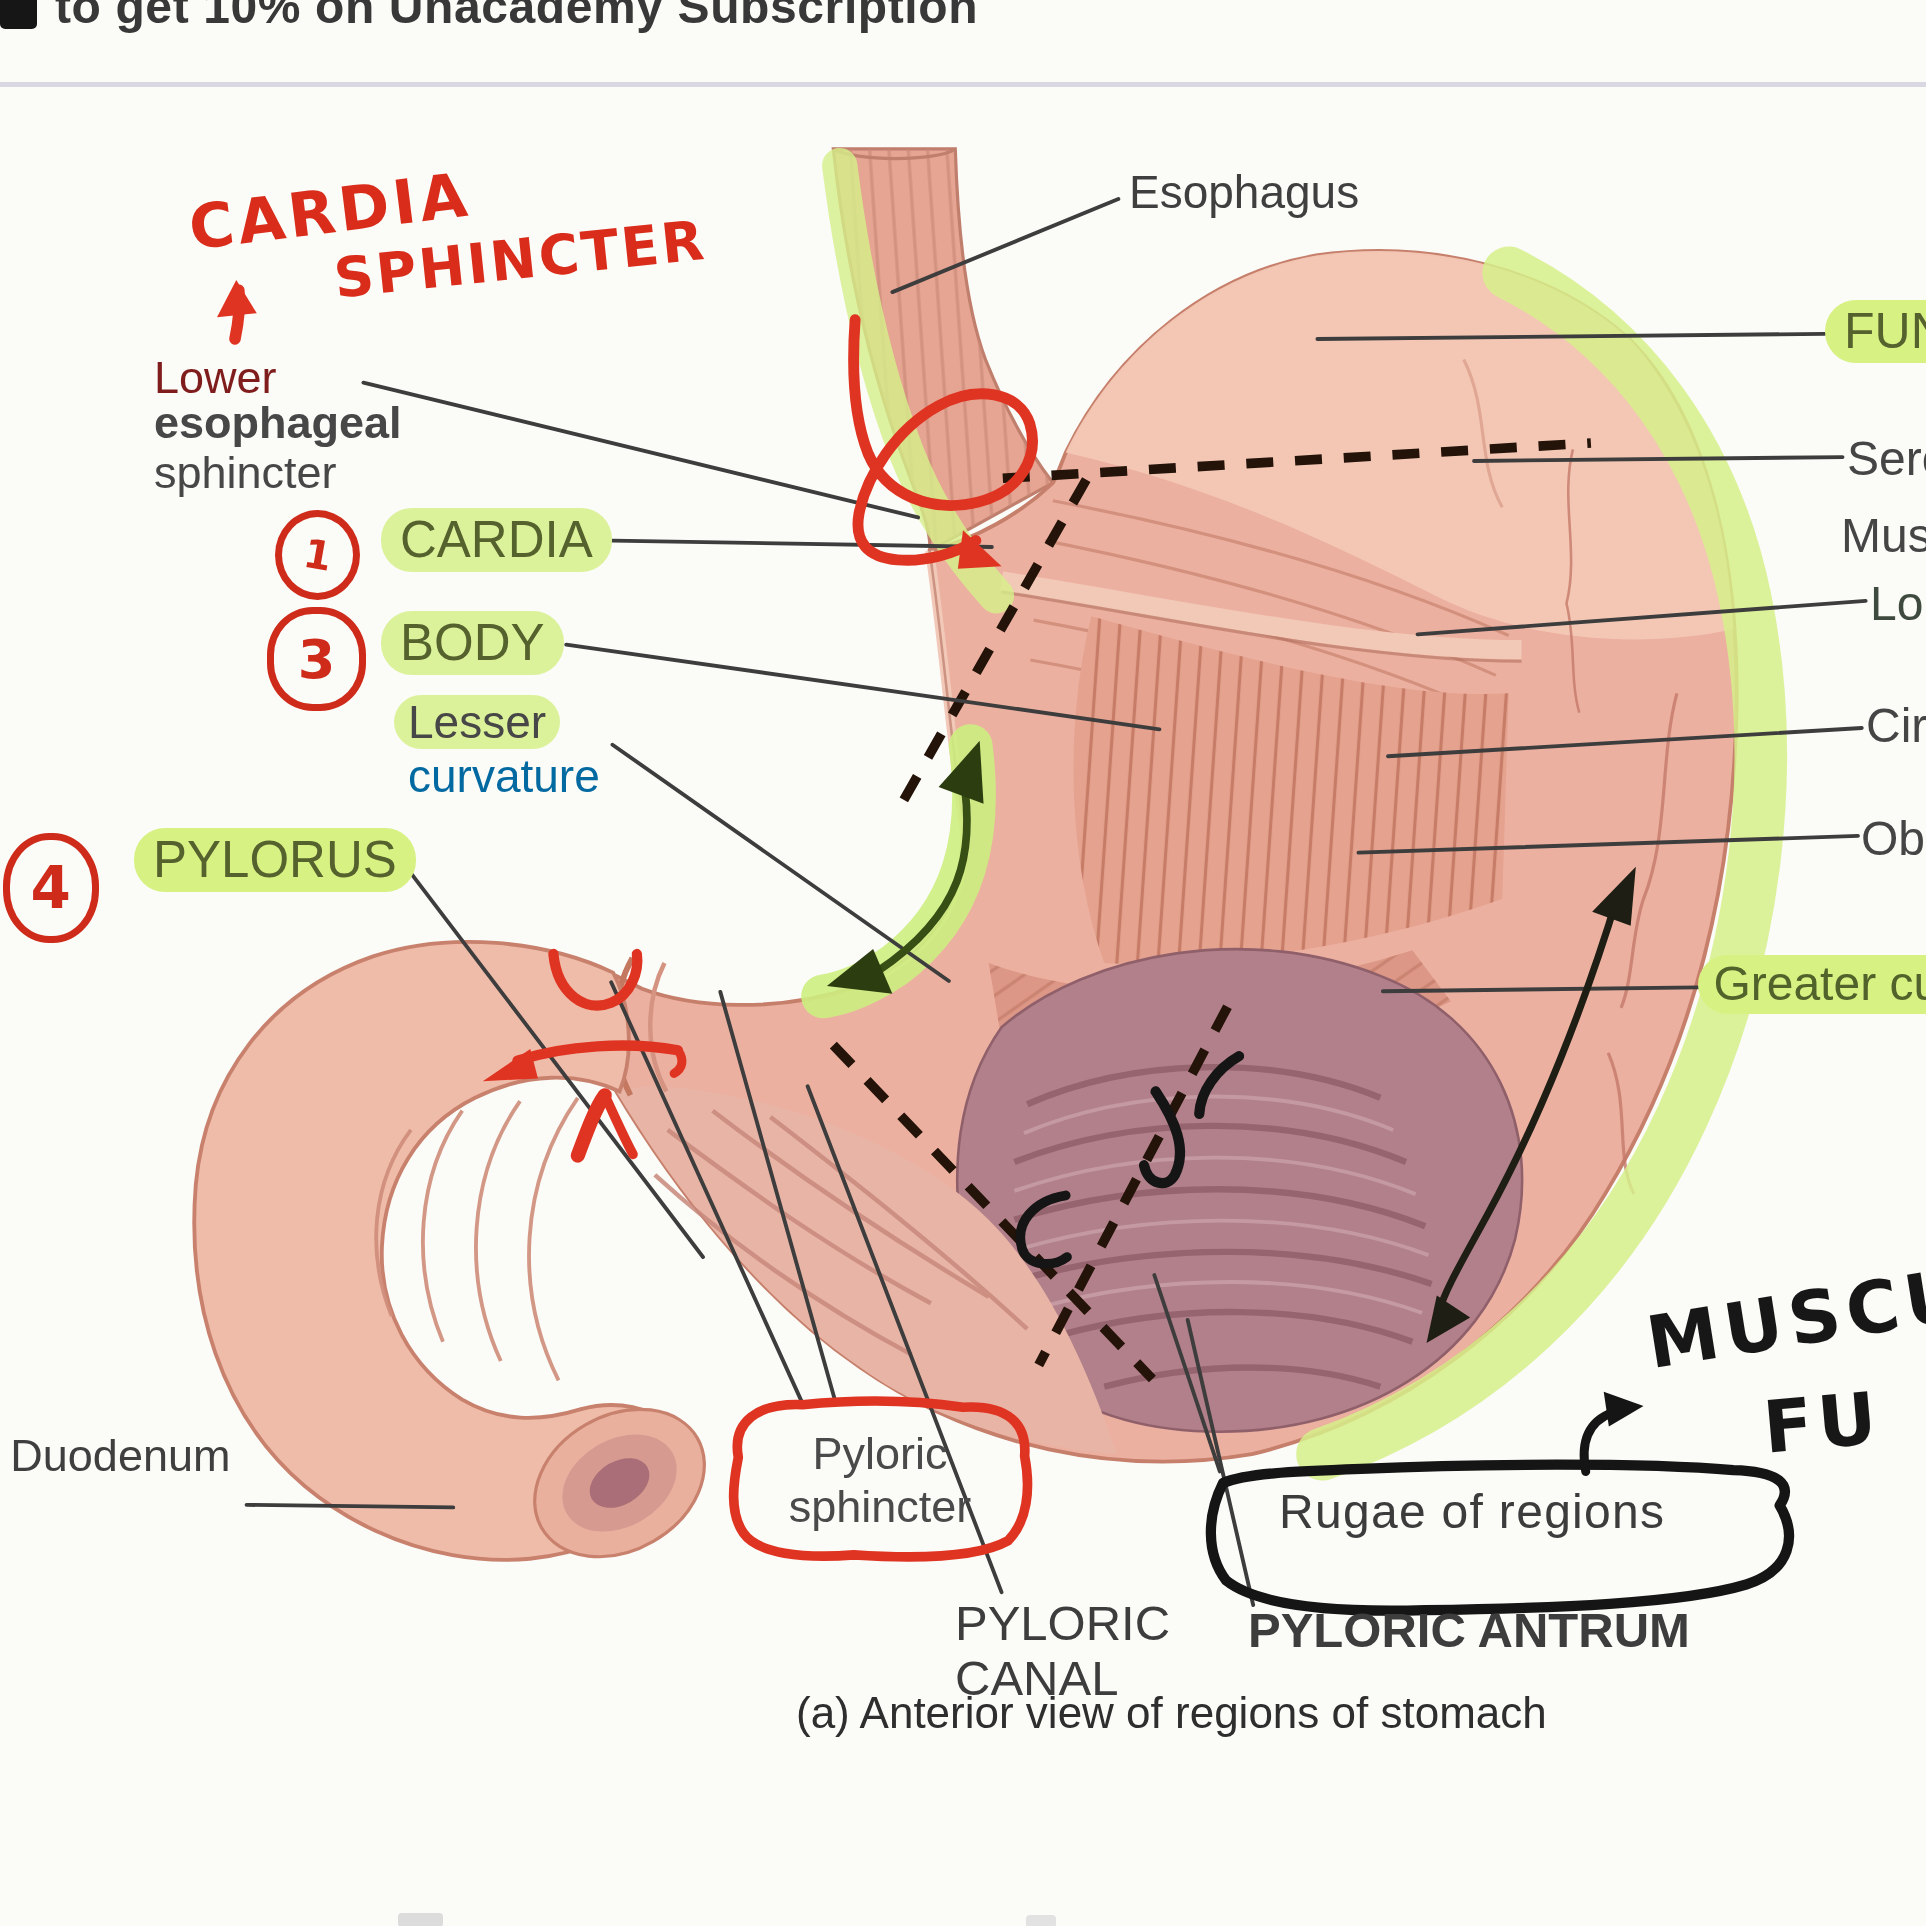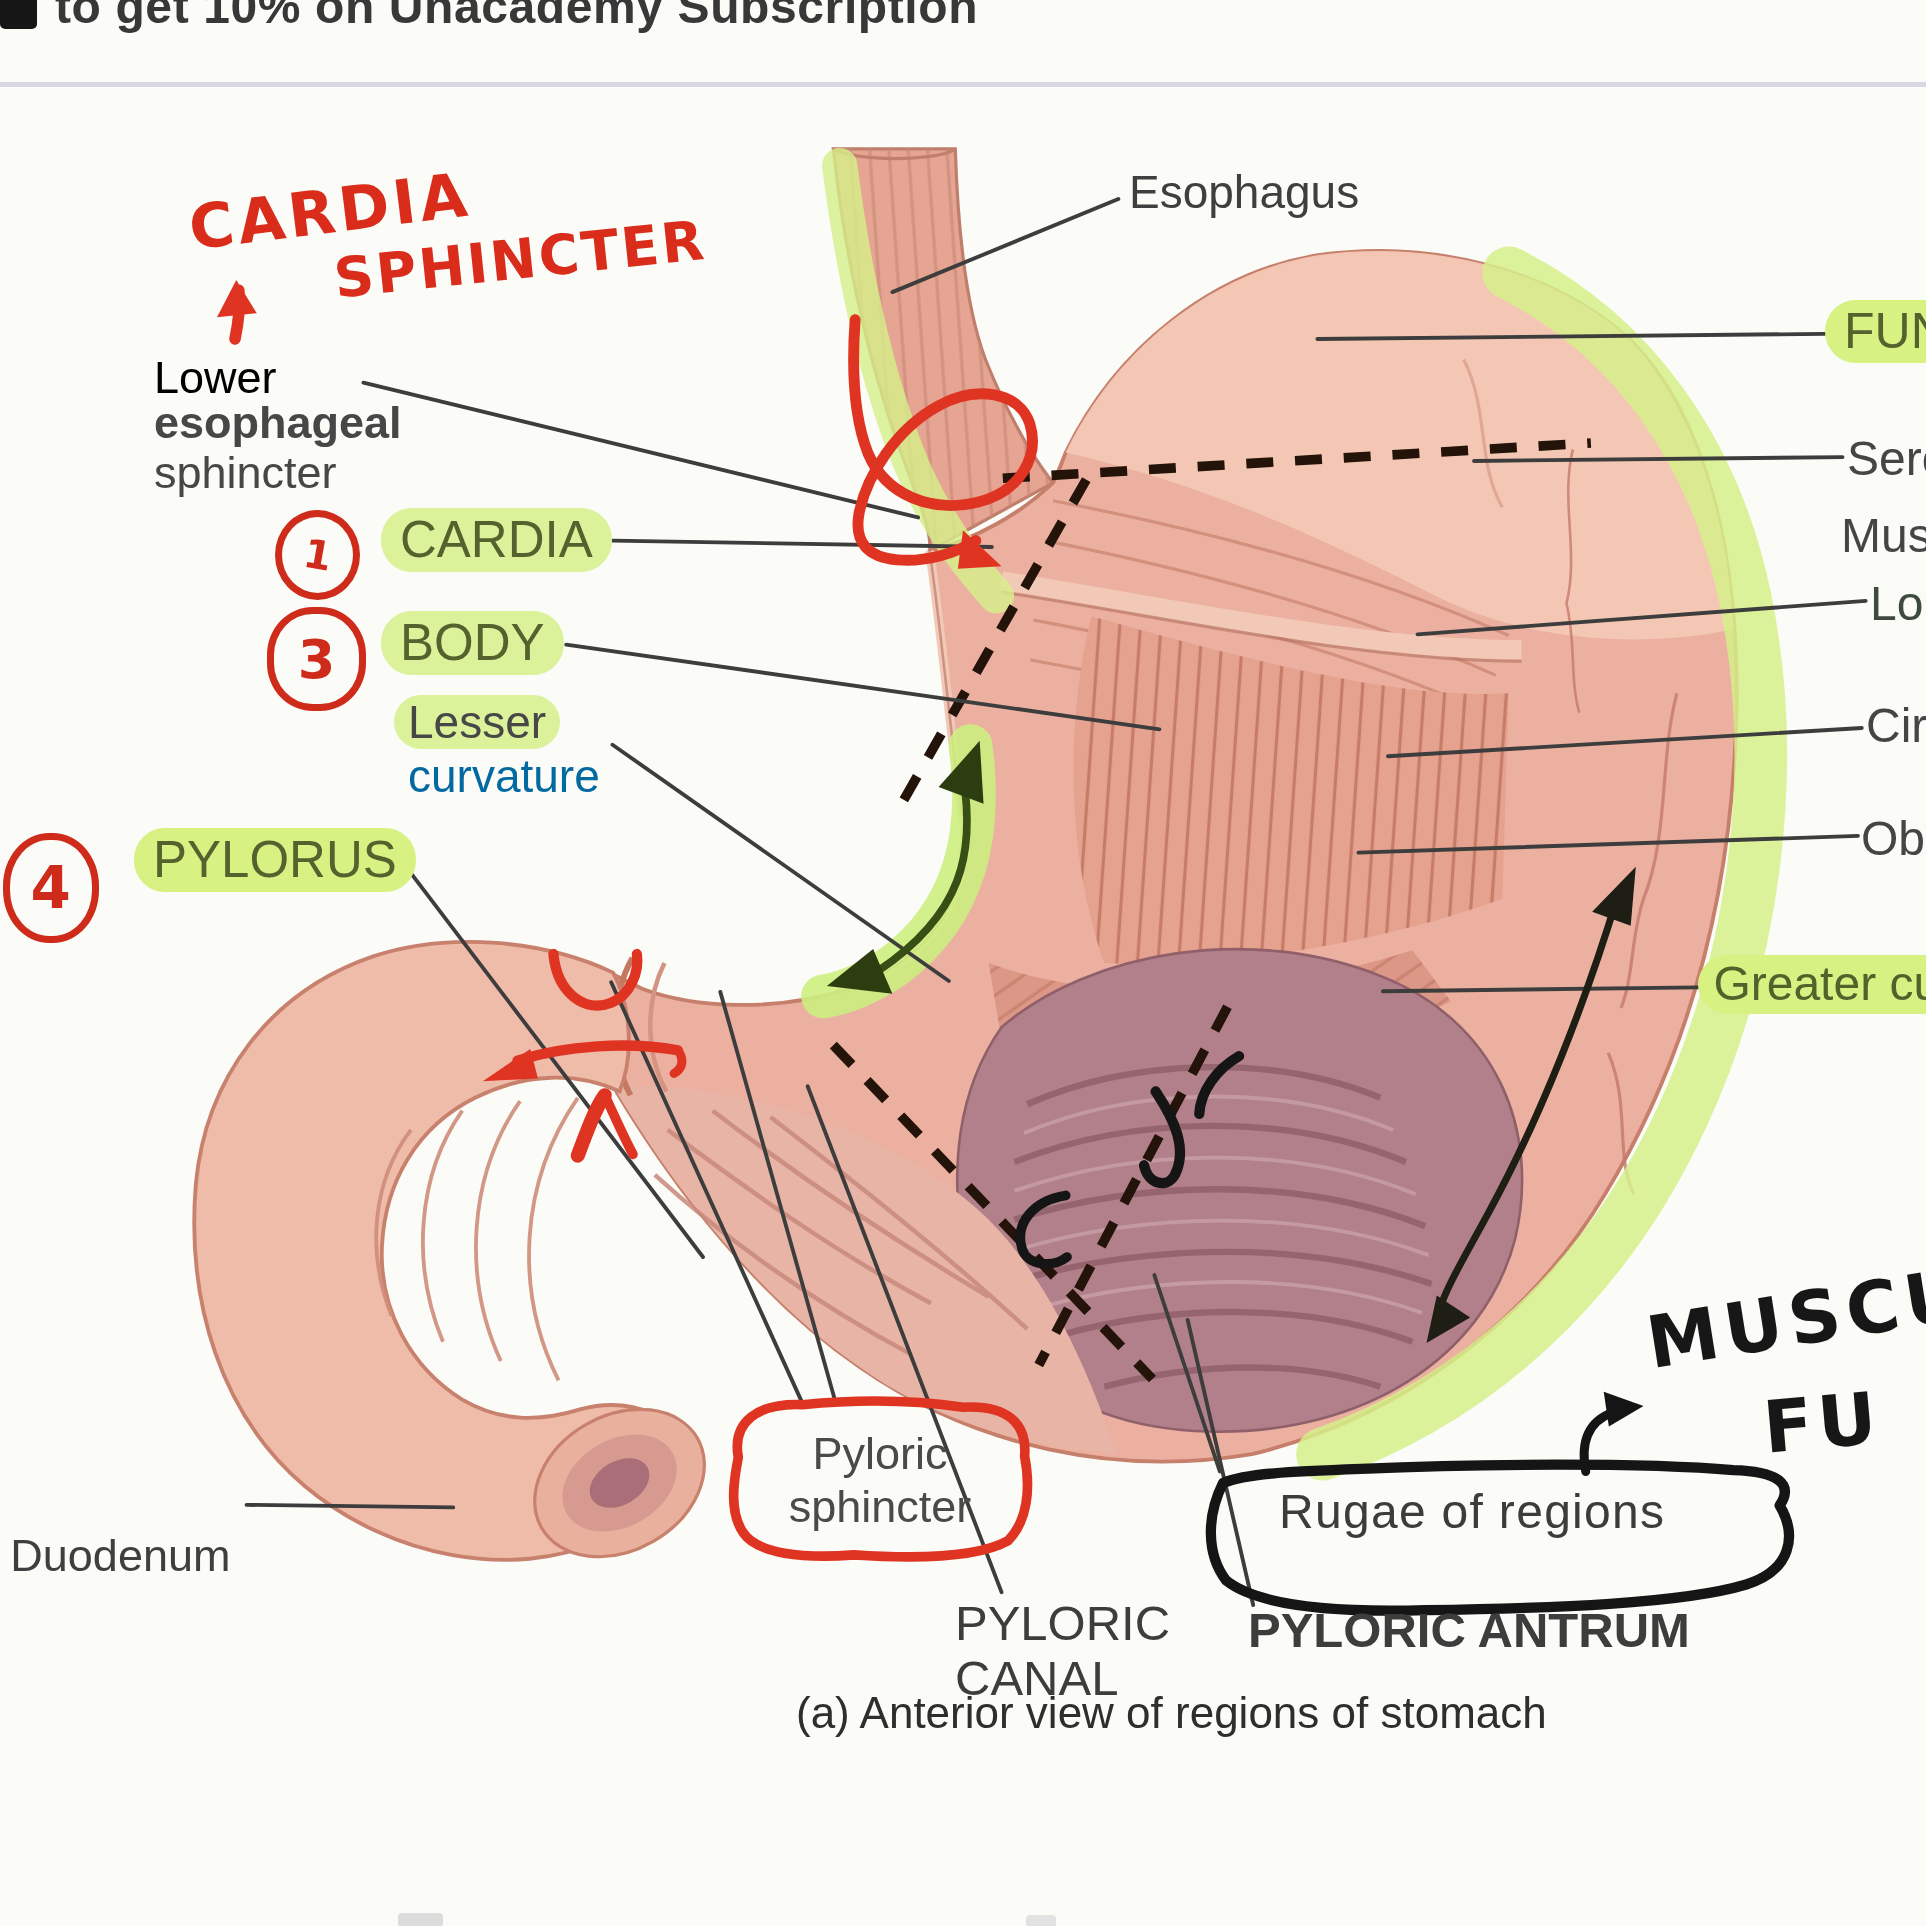--- a/index.html
+++ b/index.html
@@ -210,40 +210,40 @@
 </div>
 <div class="circnum" style="left:267px;top:607px;width:85px;height:90px;border-radius:46%;font-size:54px;">
   <span>3</span>
 </div>
 <div class="circnum" style="left:2.6px;top:833px;width:82px;height:96px;border-radius:48%;font-size:58px;">
   <span>4</span>
 </div>
 
 <div class="lbl" style="left:1129px;top:168px;font-size:46px;">Esophagus</div>
 
-<div class="lbl" style="left:154px;top:354px;font-size:45px;color:#000000;">Lower</div>
+<div class="lbl" style="left:154px;top:354px;font-size:45px;color:#7f1d1d;">Lower</div>
 <div class="lbl" style="left:154px;top:399px;font-size:45px;color:#474747;font-weight:bold;">esophageal</div>
 <div class="lbl" style="left:154px;top:449px;font-size:45px;color:#474747;">sphincter</div>
 
 <div class="lbl" style="left:381px;top:508px;font-size:51px;">
   <span class="pill greentxt">CARDIA</span>
 </div>
 <div class="lbl" style="left:381px;top:611px;font-size:51px;">
   <span class="pill greentxt">BODY</span>
 </div>
 <div class="lbl" style="left:394px;top:695px;font-size:46px;">
   <span class="pill" style="padding:2.6px 14px;color:#474747;">Lesser</span>
 </div>
 <div class="lbl" style="left:394px;top:752px;font-size:46px;">
   <span style="color:#0369a1;padding:2.6px 14px;">curvature</span>
 </div>
 <div class="lbl" style="left:134px;top:828px;font-size:51px;">
   <span class="pill bright greentxt">PYLORUS</span>
 </div>
-<div class="lbl" style="left:10.3px;top:1532px;font-size:45px;">Duodenum</div>
+<div class="lbl" style="left:10.3px;top:1432px;font-size:45px;">Duodenum</div>
 
 <div class="lbl" style="left:1825px;top:300px;font-size:50px;">
   <span class="pill bright greentxt">FUNDUS</span>
 </div>
 <div class="lbl" style="left:1847px;top:434px;font-size:48px;color:#454545;">Serosa</div>
 <div class="lbl" style="left:1841px;top:511px;font-size:48px;color:#454545;">Muscularis</div>
 <div class="lbl" style="left:1870px;top:579px;font-size:48px;color:#3e4a3e;">Longitudinal</div>
 <div class="lbl" style="left:1866px;top:701px;font-size:48px;color:#454545;">Circular</div>
 <div class="lbl" style="left:1861px;top:814px;font-size:48px;color:#454545;">Oblique</div>
 <div class="lbl" style="left:1698px;top:955px;font-size:48px;">

